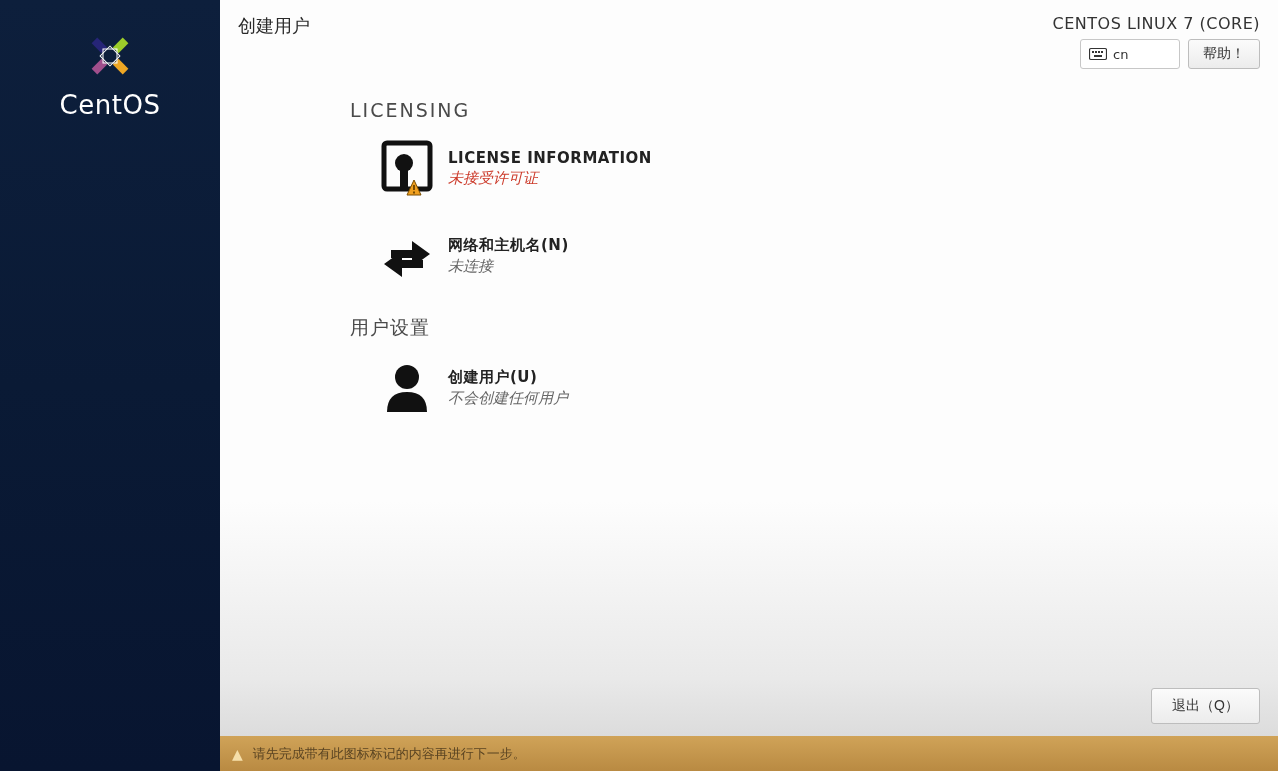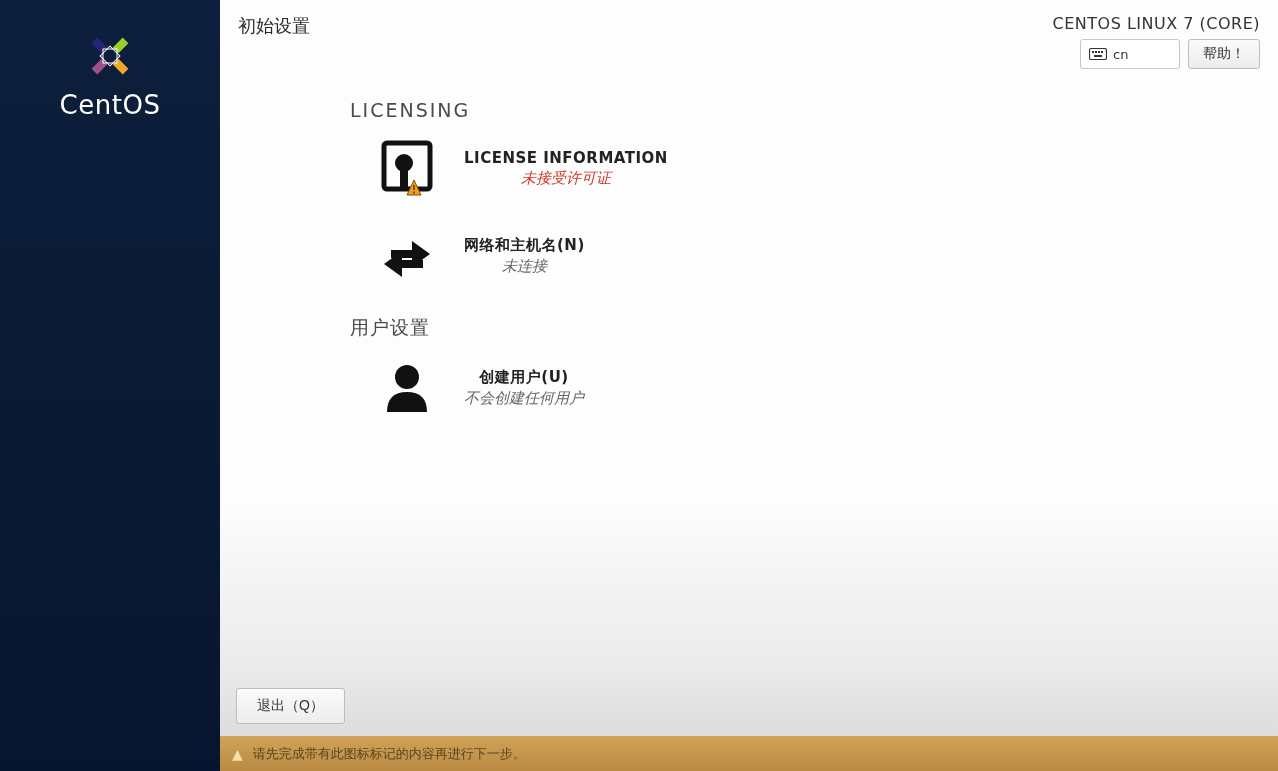--- a/index.html
+++ b/index.html
@@ -93,42 +93,41 @@
       font-size: 19px;
       color: #4a4a4a;
       letter-spacing: 2px;
       margin-bottom: 18px;
       font-weight: 400;
     }
     .section-title.cn { letter-spacing: 1px; }
     .spoke {
       display: flex;
       align-items: center;
-      gap: 28px;
+      gap: 12px;
       margin: 0 0 30px 28px;
       cursor: pointer;
-      text-align: center;
     }
     .spoke-icon {
       width: 58px;
       height: 58px;
       display: flex;
       align-items: center;
       justify-content: center;
       flex-shrink: 0;
     }
     .spoke-text { display: flex; flex-direction: column; gap: 2px; }
     .spoke-title { font-size: 15px; color: #222; font-weight: 600; letter-spacing: 0.5px; }
     .spoke-status { font-size: 15px; font-style: italic; color: #666; }
     .spoke-status.warn { color: #cc3a2a; }
     .footer {
       position: absolute;
       left: 0; right: 0; bottom: 35px;
       display: flex;
-      justify-content: flex-start;
+      justify-content: flex-end;
       padding: 0 18px 12px 16px;
     }
     .footer button {
       background: linear-gradient(#fbfbfb, #ececec);
       border: 1px solid #bdbdbd;
       border-radius: 3px;
       padding: 8px 20px;
       font-size: 14px;
       color: #333;
       cursor: pointer;
@@ -175,21 +174,21 @@
         <rect x="-7" y="-7" width="14" height="14" fill="none" stroke="#fff" stroke-width="1" transform="rotate(45)"></rect>
         <rect x="-7" y="-7" width="14" height="14" fill="none" stroke="#fff" stroke-width="1"></rect>
       </g>
     </svg>
     <div class="logo-text">CentOS</div>
   </div>
 </div>
 
 <div class="main">
   <div class="topbar">
-    <div class="page-title">初始设置</div>
+    <div class="page-title">创建用户</div>
     <div class="top-right">
       <div class="distro-label">CENTOS LINUX 7 (CORE)</div>
       <div class="top-controls">
         <div class="kb-indicator">
           <svg class="kb-ico" viewBox="0 0 18 14">
             <rect x="0.5" y="1.5" width="17" height="11" rx="1.5" fill="none" stroke="#333" stroke-width="1.2"></rect>
             <rect x="3" y="4" width="2" height="2" fill="#333"></rect>
               <rect x="6" y="4" width="2" height="2" fill="#333"></rect>
               <rect x="9" y="4" width="2" height="2" fill="#333"></rect>
               <rect x="12" y="4" width="2" height="2" fill="#333"></rect>

